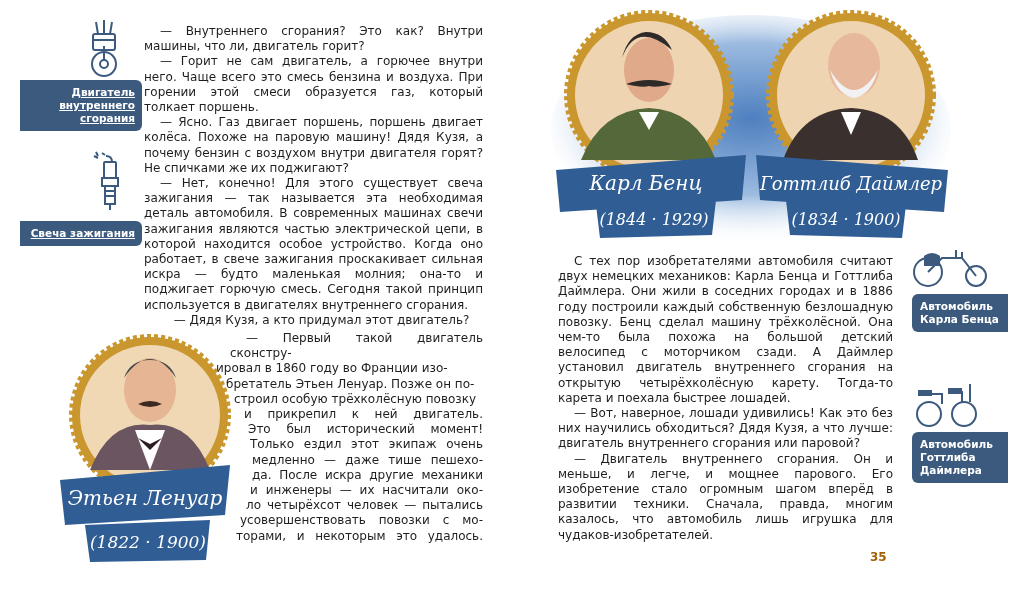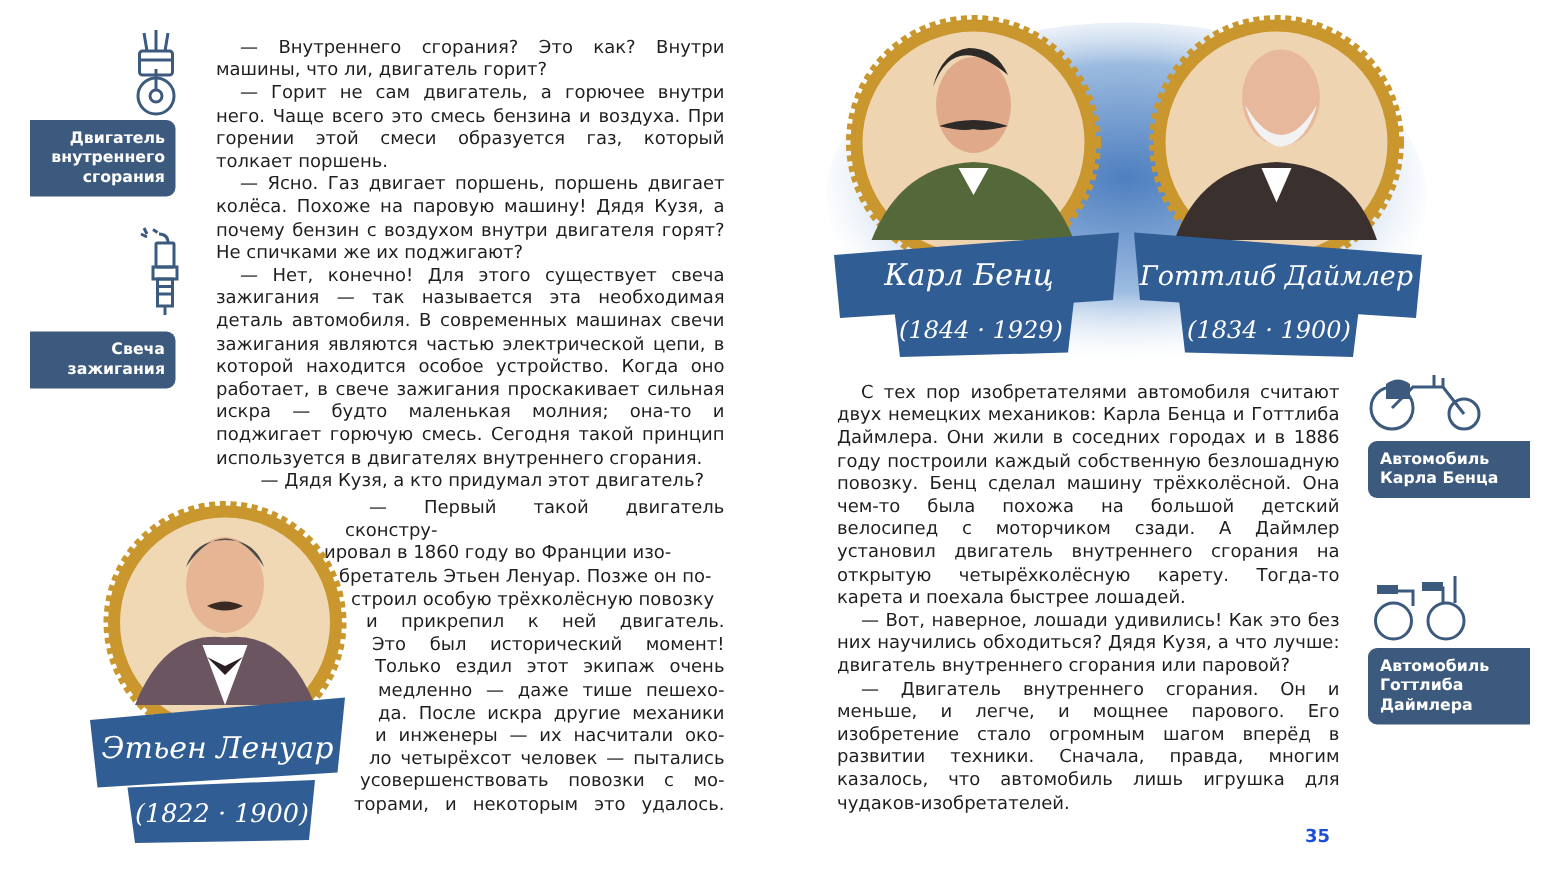--- a/index.html
+++ b/index.html
@@ -4,31 +4,31 @@
 <style>
   html, body { margin:0; padding:0; }
   body { width:1033px; height:589px; background:#ffffff; position:relative; overflow:hidden;
          font-family:"DejaVu Sans", sans-serif; color:#1e1e1e; }
   .page { position:absolute; top:0; height:589px; }
   .page-left { left:0; width:516px; }
   .page-right { left:516px; width:517px; }
 
   .tag { position:absolute; background:#3c5a7e; color:#fff; font-weight:bold; font-size:10.5px; line-height:13px;
          box-sizing:border-box; }
-  .tag-left { left:20px; width:97px; border-radius:0 6px 6px 0; text-align:right; padding:6px 7px 6px 6px; }
-  .tag-right { left:912px; width:108px; border-radius:6px 0 0 6px; text-align:left; padding:6px 6px 6px 8px; }
+  .tag-left { left:20px; width:122px; border-radius:0 6px 6px 0; text-align:right; padding:6px 7px 6px 6px;text-decoration:underline; }
+  .tag-right { left:912px; width:96px; border-radius:6px 0 0 6px; text-align:left; padding:6px 6px 6px 8px; }
 
   .text { position:absolute; font-size:12px; line-height:15.2px; text-align:justify; }
   .text p { margin:0; text-indent:16px; }
   .text p.line { text-indent:0; }
 
   .icon { position:absolute; }
   .portrait { position:absolute; }
   .ribbon-name { font-family:"DejaVu Serif", serif; font-style:italic; fill:#ffffff; }
-  .page-num { position:absolute; left:870px; top:550px; font-size:12px; font-weight:bold; color:#1d4ed8; }
+  .page-num { position:absolute; left:870px; top:550px; font-size:12px; font-weight:bold; color:#a16207; }
 </style>
 </head>
 <body>
 
 <div class="page page-left">
 
   <svg class="icon" style="left:88px;top:20px" width="32" height="58" viewBox="0 0 32 58">
     <g fill="none" stroke="#3c5a7e" stroke-width="2">
       <path d="M8 2 L10 14 M16 0 L16 14 M24 2 L22 14"></path>
       <rect x="5" y="14" width="22" height="16" rx="2"></rect>

